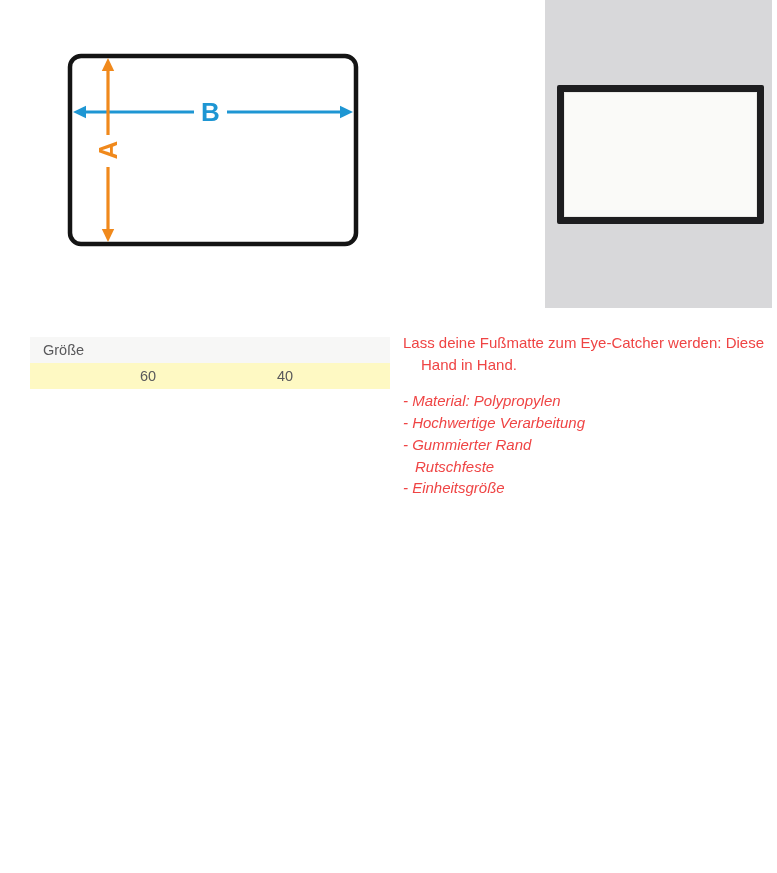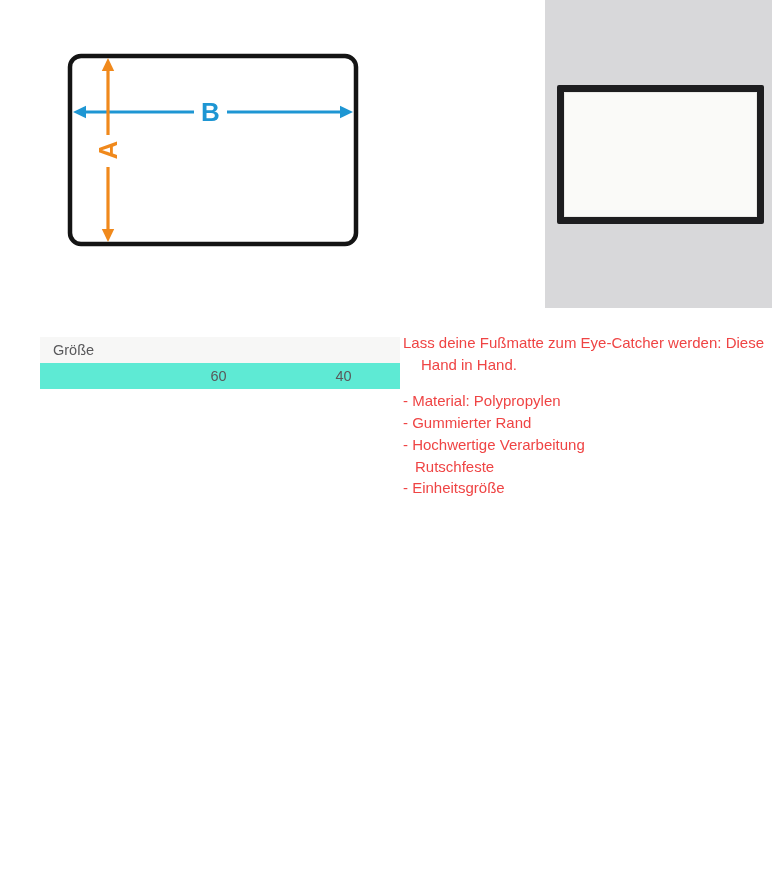--- a/index.html
+++ b/index.html
@@ -44,50 +44,50 @@
     height: 139px;
     background: #fafaf8;
     border: 7px solid #1d1d1f;
     border-radius: 2px;
     box-shadow: inset 0 0 0 1px #e9e9e7;
   }
 
   
   .size-table {
     position: absolute;
-    left: 40px;
+    left: 30px;
     top: 337px;
     width: 360px;
     font-size: 14.5px;
     color: #59595b;
   }
   .tr {
     display: grid;
     grid-template-columns: 110px 137px 113px;
     height: 26px;
     line-height: 26px;
   }
   .tr.head { background: #f7f7f6; }
-  .tr.body { background: #5eead4; text-align: center; }
+  .tr.body { background: #fef9c3; }
   .tc { overflow: hidden; white-space: nowrap; }
   .tc.c1 { padding-left: 13px; }
 
   
   .description {
     position: absolute;
     left: 403px;
     top: 332px;
     width: 374px;
     font-size: 15px;
     line-height: 21.9px;
     color: #ef4444;
   }
   .line { display: block; white-space: pre; }
   .line.ind { padding-left: 18px; }
-  .features { margin-top: 14px; }
+  .features { margin-top: 14px; font-style: italic; }
   .f-line { display: block; white-space: pre; }
   .f-line.cont { padding-left: 12px; }
 </style>
 </head>
 <body>
 
 <div class="page">
 
   <svg class="diagram" viewBox="0 0 310 210" xmlns="http://www.w3.org/2000/svg">
     <rect x="10" y="11" width="286" height="188" rx="11" fill="#ffffff" stroke="#141414" stroke-width="4.5"></rect>
@@ -124,20 +124,20 @@
     </div>
   </div>
 
   <div class="description">
     <div class="intro">
       <span class="line">Lass deine Fußmatte zum Eye-Catcher werden: Diese</span>
       <span class="line ind">Hand in Hand.</span>
     </div>
     <div class="features">
       <div class="f-line">- Material: Polypropylen</div>
+      <div class="f-line">- Hochwertige Verarbeitung</div>
       <div class="f-line">- Gummierter Rand</div>
-      <div class="f-line">- Hochwertige Verarbeitung</div>
       <div class="f-line cont">Rutschfeste</div>
       <div class="f-line">- Einheitsgröße</div>
     </div>
   </div>
 
 </div>
 
 </body></html>

